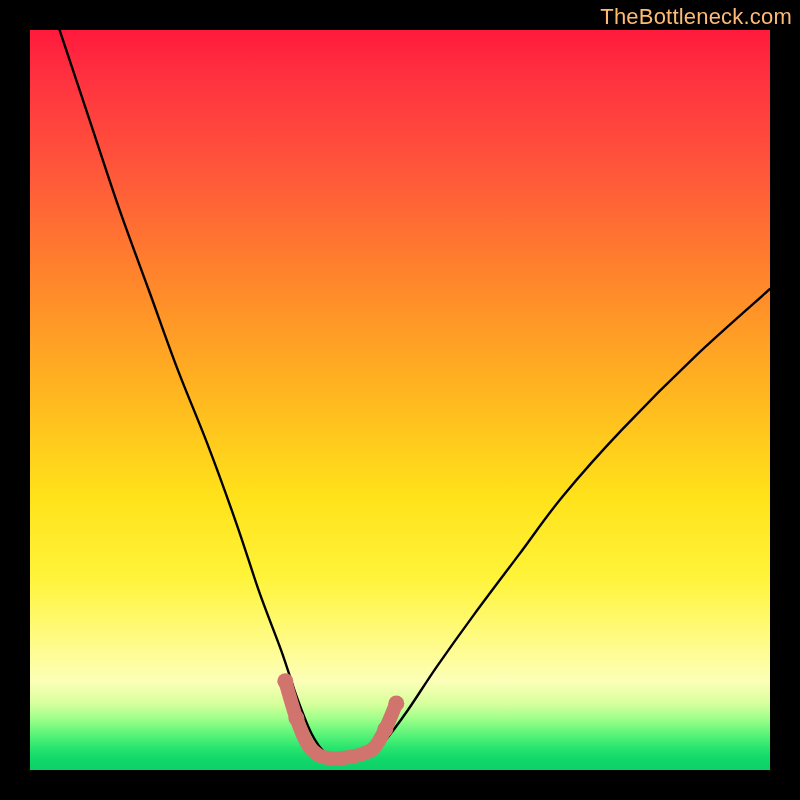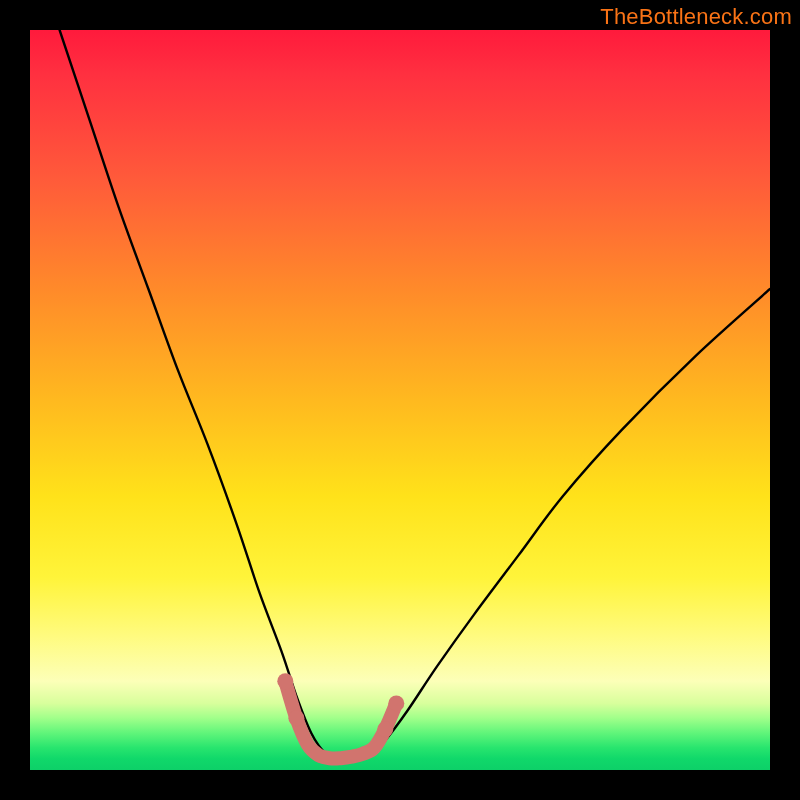--- a/index.html
+++ b/index.html
@@ -39,21 +39,21 @@
       #60f57a 95%,
       #28e56e 97%,
       #10d86a 98.5%,
       #0dd068 100%
     );
   }
   .watermark {
     position: absolute;
     top: 4px;
     right: 8px;
-    color: #f97316;
+    color: #fdba74;
     font-size: 22px;
     font-weight: 500;
     letter-spacing: 0.2px;
     user-select: none;
   }
   svg.curve {
     position: absolute;
     left: 0; top: 0;
     width: 740px; height: 740px;
   }

